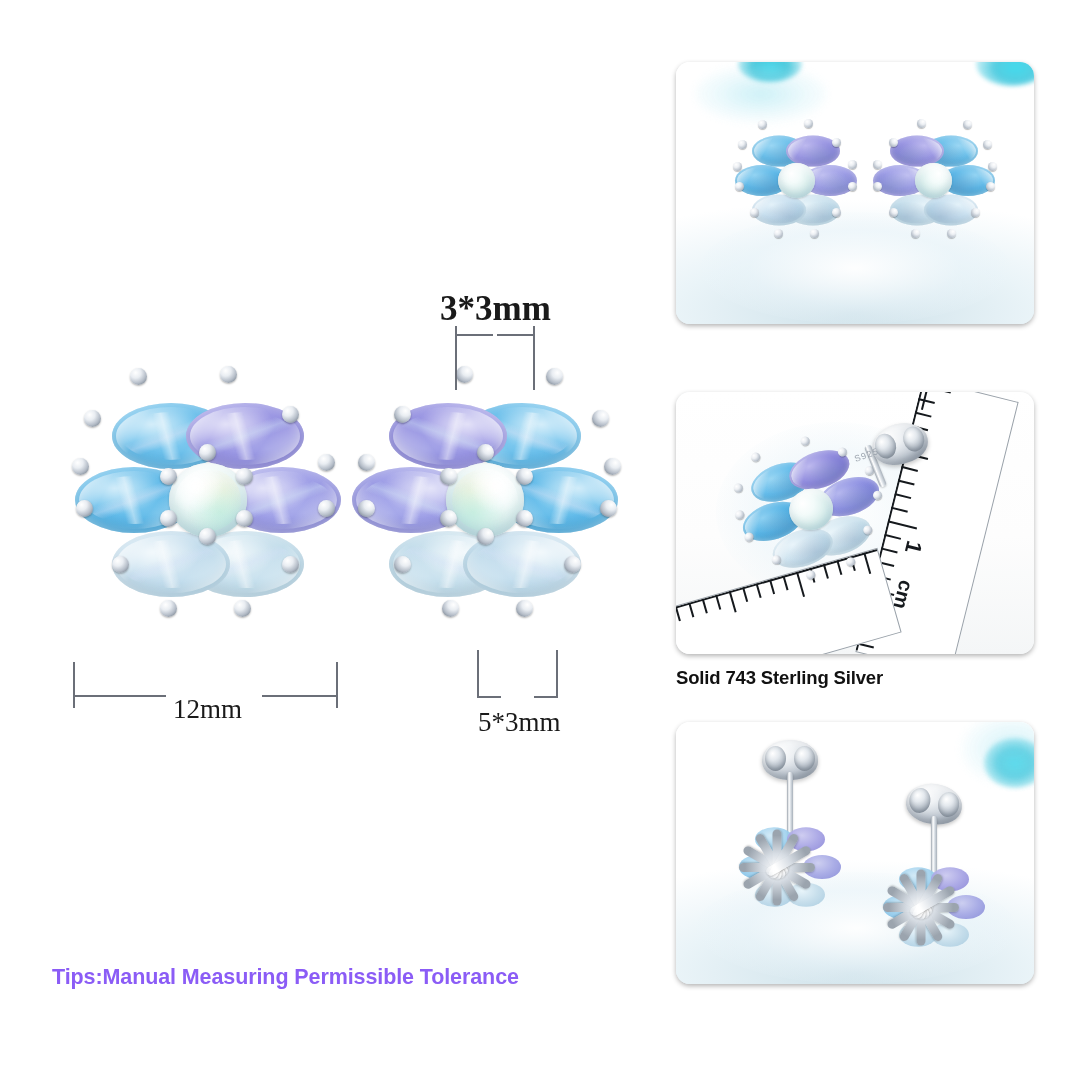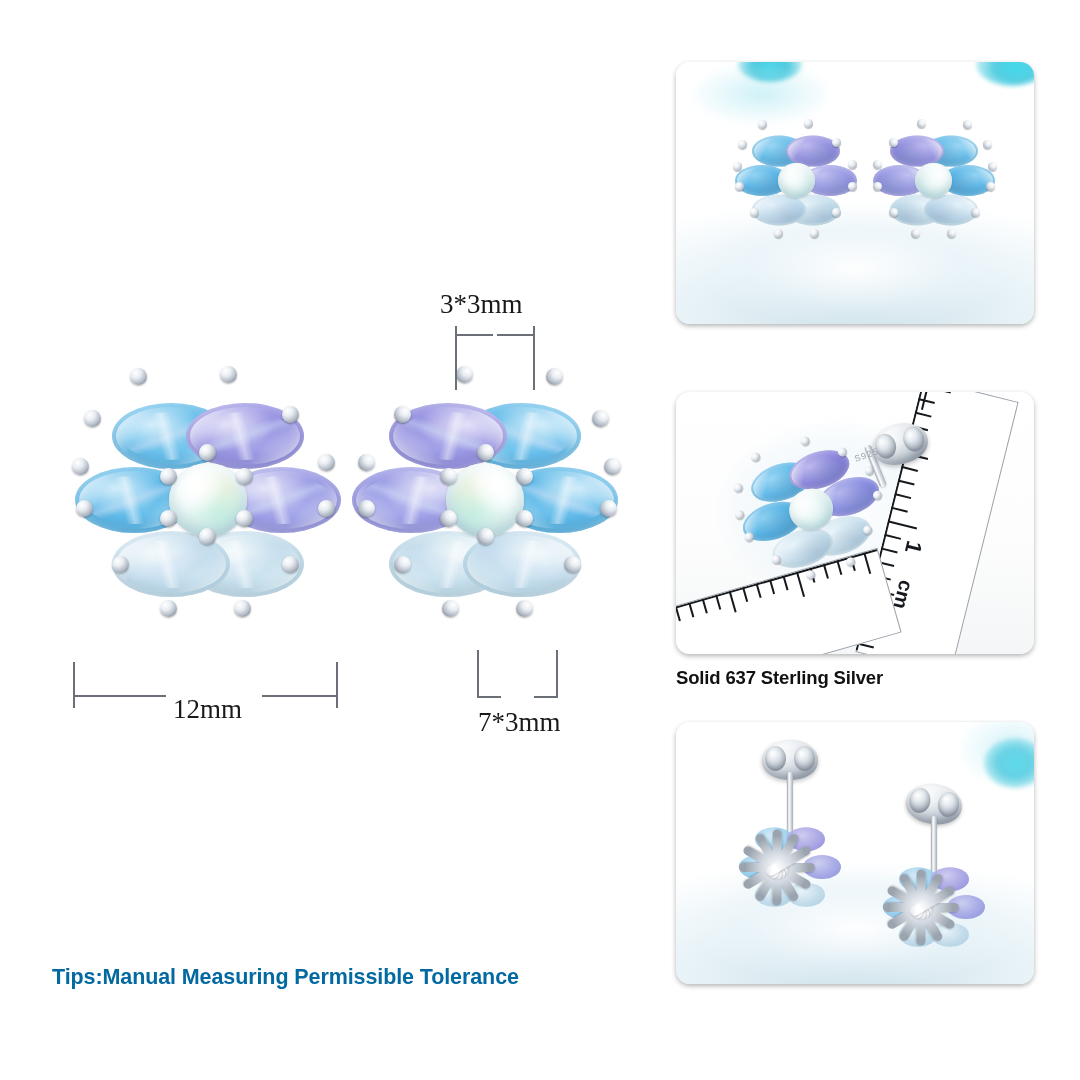--- a/index.html
+++ b/index.html
@@ -151,21 +151,21 @@
   }
 
   
   #tips-text {
     position: absolute;
     left: 52px;
     top: 965px;
     font-family: "Liberation Sans", sans-serif;
     font-size: 21.5px;
     font-weight: bold;
-    color: #0369a1;
+    color: #8b5cf6;
     letter-spacing: -0.1px;
     white-space: nowrap;
   }
 
   
   #right-panel {
     position: absolute;
     left: 660px; top: 0;
     width: 420px; height: 1080px;
     background: #ffffff;
@@ -468,21 +468,21 @@
       <div class="prong" style="left:168px; top:108px;"></div>
       <div class="prong" style="left:92px;  top:150px;"></div>
       <div class="prong" style="left:168px; top:150px;"></div>
       <div class="prong" style="left:131px; top:168px;"></div>
 
       <div class="opal"></div>
     </div>
   </div>
 
   <div>
-    <div class="dim-label" style="left:440px; top:289px; font-size:27px;">3*3mm</div>
+    <div class="dim-label" style="left:440px; top:289px; font-size:35px;font-weight:bold;">3*3mm</div>
 
     <div class="dim-line dim-v" style="left:455px; top:326px; height:64px;"></div>
     <div class="dim-line dim-v" style="left:533px; top:326px; height:64px;"></div>
 
     <div class="dim-line dim-h" style="left:455px; top:334px; width:38px;"></div>
     <div class="dim-line dim-h" style="left:497px; top:334px; width:37px;"></div>
   </div>
 
   <div>
     <div class="dim-line dim-v" style="left:73px;  top:662px; height:46px;"></div>
@@ -490,21 +490,21 @@
     <div class="dim-line dim-h" style="left:73px;  top:695px; width:93px;"></div>
     <div class="dim-line dim-h" style="left:262px; top:695px; width:75px;"></div>
     <div class="dim-label" style="left:173px; top:694px; font-size:27px;">12mm</div>
   </div>
 
   <div>
     <div class="dim-line dim-v" style="left:477px; top:650px; height:48px;"></div>
     <div class="dim-line dim-v" style="left:556px; top:650px; height:48px;"></div>
     <div class="dim-line dim-h" style="left:477px; top:696px; width:24px;"></div>
     <div class="dim-line dim-h" style="left:534px; top:696px; width:23px;"></div>
-    <div class="dim-label" style="left:478px; top:707px; font-size:27px;">7*3mm</div>
+    <div class="dim-label" style="left:478px; top:707px; font-size:27px;">5*3mm</div>
   </div>
 
   <div id="tips-text">Tips:Manual Measuring Permissible Tolerance</div>
 </div>
 
 <div id="right-panel">
 
   <div class="photo-block" id="photo-block-1">
     <div class="photo-frame">
       <div class="scene scene-soft"></div>
@@ -639,21 +639,21 @@
         <div class="mini-prong" style="left:118px; top:108px;"></div>
         <div class="mini-prong" style="left:50px;  top:133px;"></div>
         <div class="mini-prong" style="left:92px;  top:133px;"></div>
         <div class="mini-opal" style="width:44px; height:41px; margin-left:-22px; margin-top:-20.5px;"></div>
       </div>
 
       <div class="post" style="left:196px; top:52px; width:7px; height:44px; transform: rotate(-22deg);"></div>
       <div class="butterfly" style="left:196px; top:32px; transform: rotate(-14deg);"></div>
       <div style="position:absolute; left:178px; top:58px; font-family:'Liberation Sans',sans-serif; font-size:9px; color:#8d96a1; letter-spacing:1px; transform: rotate(-20deg); opacity:.85;">S925</div>
     </div>
-    <div class="photo-caption">Solid 637 Sterling Silver</div>
+    <div class="photo-caption">Solid 743 Sterling Silver</div>
   </div>
 
   <div class="photo-block" id="photo-block-3">
     <div class="photo-frame">
       <div class="scene scene-soft"></div>
 
       <div class="blossom sharp" style="left:308px; top:16px; width:62px; height:50px; background: radial-gradient(ellipse at 50% 50%, #2ed3e8 0%, #3ec5db 40%, rgba(95,210,228,.30) 78%, rgba(255,255,255,0) 100%);"></div>
       <div class="blossom" style="left:286px; top:-8px; width:100px; height:70px; background: radial-gradient(ellipse at 50% 50%, rgba(140,222,238,.45) 0%, rgba(190,235,245,.20) 58%, rgba(255,255,255,0) 100%);"></div>
 
       <div class="surface-glow" style="left:20px; top:150px; width:320px; height:112px;"></div>

